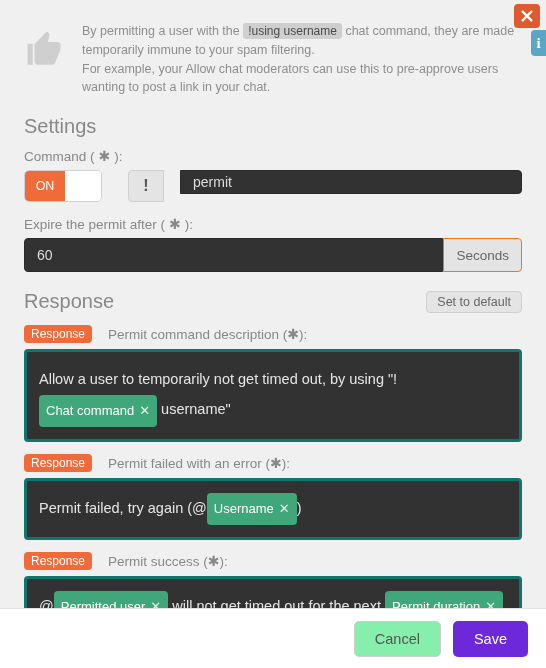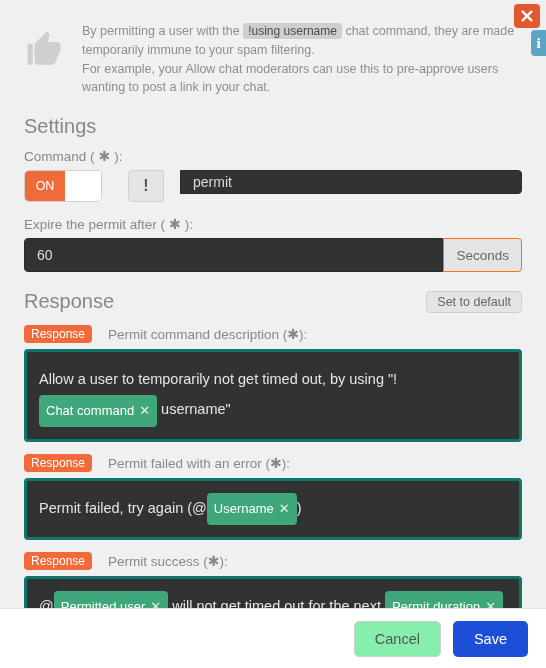--- a/index.html
+++ b/index.html
@@ -250,21 +250,21 @@
     font-size: 14.5px;
     cursor: pointer;
     border: 1px solid transparent;
   }
   .btn-cancel {
     background: #86efac;
     border-color: #cfcfcf;
     color: #555;
   }
   .btn-save {
-    background: #1d4ed8;
+    background: #6d28d9;
     color: #fff;
   }
 
   ::-webkit-scrollbar { width: 6px; }
   ::-webkit-scrollbar-thumb { background: #d0d0d0; border-radius: 3px; }
 </style>
 </head>
 <body>
 
 <div class="modal">

